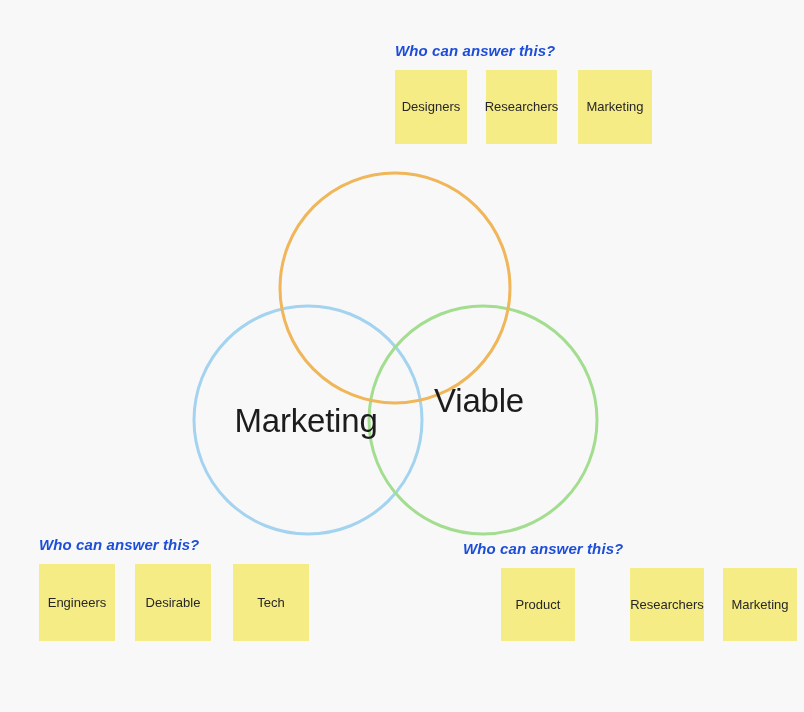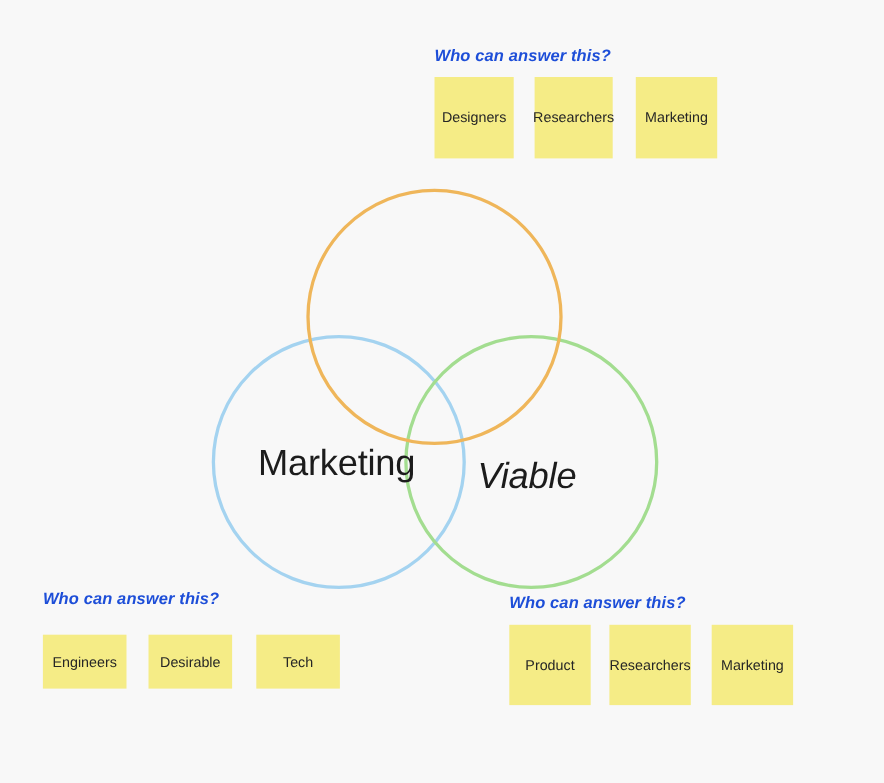--- a/index.html
+++ b/index.html
@@ -52,23 +52,22 @@
     top: 289px;
     transform: translate(-50%, -50%);
   }
   .venn-label.feasible {
     left: 306px;
     top: 420px;
     transform: translate(-50%, -50%);
   }
   .venn-label.viable {
     left: 479px;
-    top: 432px;
+    top: 400px;
     transform: translate(-50%, -50%);
-    font-style: italic;
   }
 
   
   .note-group {
     position: absolute;
   }
   .note-group-title {
     font-family: "Liberation Sans", sans-serif;
     font-weight: bold;
     font-size: 15px;
@@ -110,30 +109,30 @@
   .note-group.top .sticky-note:nth-child(1) { width: 72px; }
   .note-group.top .sticky-note:nth-child(2) { width: 71px; }
   .note-group.top .sticky-note:nth-child(3) { width: 74px; margin-left: 2px; }
 
   
   .note-group.bottom-left {
     left: 39px;
     top: 536px;
   }
   .note-group.bottom-left .notes-row { gap: 20px; }
-  .note-group.bottom-left .sticky-note { width: 76px; height: 49px; margin-top: 13px; }
+  .note-group.bottom-left .sticky-note { width: 76px; height: 77px; }
   .note-group.bottom-left .sticky-note:nth-child(3) { margin-left: 2px; }
 
   
   .note-group.bottom-right {
     left: 463px;
     top: 540px;
   }
   .note-group.bottom-right .notes-row { gap: 17px; }
-  .note-group.bottom-right .sticky-note { width: 74px; height: 73px; }
+  .note-group.bottom-right .sticky-note { width: 74px; height: 73px; margin-left: 38px; }
   .note-group.bottom-right .sticky-note:nth-child(3) { margin-left: 2px; }
 </style>
 </head>
 <body style="background: rgb(248, 248, 248);">
 
 <div class="board">
 
   <div class="venn">
     <svg width="804" height="712" viewBox="0 0 804 712" xmlns="http://www.w3.org/2000/svg">
       <circle cx="308" cy="420" r="114" fill="none" stroke="#a4d3f0" stroke-width="3"></circle>

